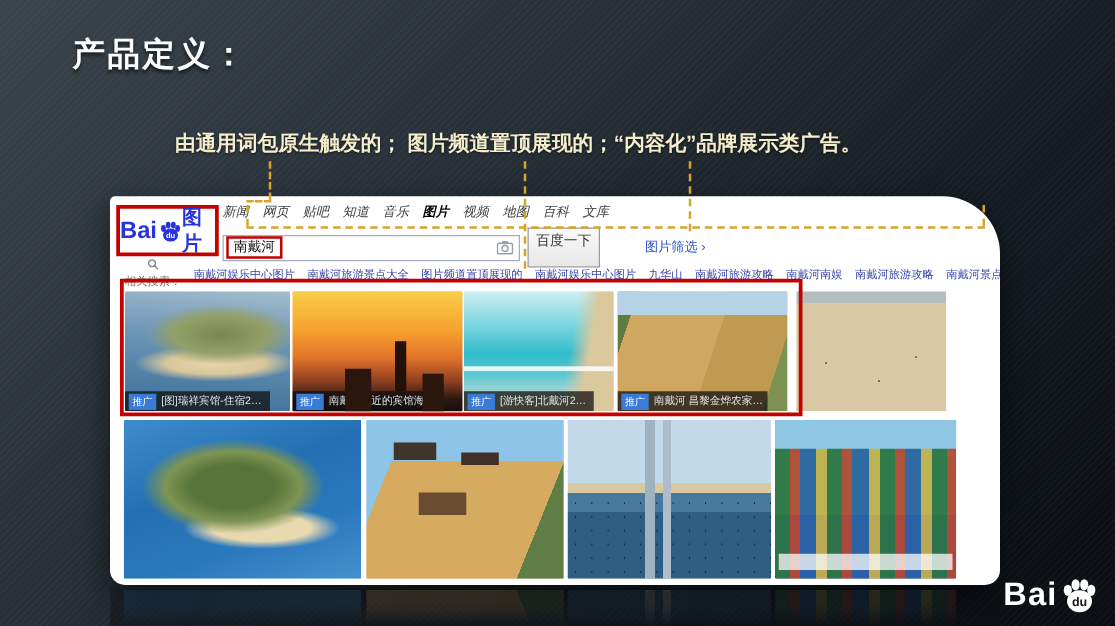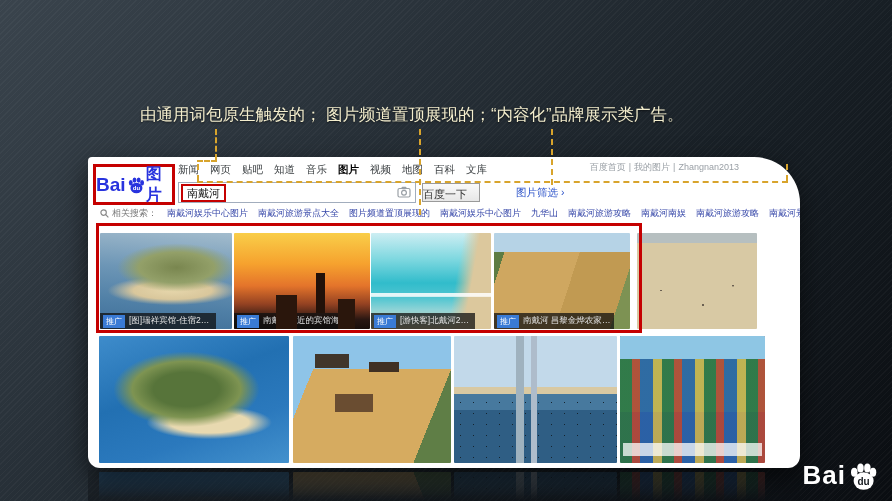--- a/index.html
+++ b/index.html
@@ -7,53 +7,53 @@
   body { font-family:"Liberation Sans","DejaVu Sans",sans-serif; }
   #slide{ position:relative; width:892px; height:501px;
     background:
       repeating-linear-gradient(135deg, rgba(255,255,255,.03) 0 1px, transparent 1px 4px),
       linear-gradient(135deg,#3a444d 0%,#2a333b 30%,#171e24 65%,#0a0d11 100%);
   }
   .abs{ position:absolute; }
 
   
   .slide-title{ left:58px; top:26px; color:#fdfdfd; font-size:26px; font-weight:bold; letter-spacing:2px; text-shadow:0 2px 3px rgba(0,0,0,.6); }
-  .slide-subtitle{ left:140px; top:104px; color:#f4eecd; font-size:16.5px; font-weight:normal; white-space:nowrap; text-shadow:0 1px 2px rgba(0,0,0,.6); }
+  .slide-subtitle{ left:140px; top:104px; color:#f4eecd; font-size:16.5px; font-weight:bold; white-space:nowrap; text-shadow:0 1px 2px rgba(0,0,0,.6); }
 
   
   .dash-v{ width:0; border-left:2px dashed #d8a42c; z-index:30; }
   .dash-h{ height:0; border-top:2px dashed #d8a42c; z-index:30; }
 
   
   #browser{ left:88px; top:157px; width:712px; height:311px; background:#fff;
     border-radius:4px 46px 12px 12px; box-shadow:0 10px 26px rgba(0,0,0,.6); z-index:5; overflow:hidden; }
 
   .hdr-links{ top:4px; right:58px; font-size:9px; color:#9aa0a6; white-space:nowrap; }
   .hdr-links a{ color:#9aa0a6; text-decoration:none; margin:0 3px; }
 
   .logo-box{ left:5px; top:7px; width:82px; height:41px; border:3px solid #c50000;
     display:flex; align-items:center; justify-content:center; gap:1px; background:#fff; }
   .logo-bai{ color:#2833de; font-size:19px; font-weight:bold; }
   .logo-prod{ color:#2833de; font-size:16px; font-weight:bold; }
 
   .nav{ left:90px; top:6px; display:flex; gap:11px; font-size:10.5px; color:#3c4043; }
-  .nav span{ cursor:pointer; }
+  .nav span{ cursor:pointer;font-style:italic; }
   .nav .active{ font-weight:bold; color:#000; }
 
   .search-row{ left:90px; top:25px; display:flex; align-items:center; }
   .search-input{ width:238px; height:21px; border:1px solid #a2adbd; background:#fff;
     display:flex; align-items:center; position:relative; }
   .query-box{ margin-left:2px; border:2px solid #c50000; padding:0 4px; font-size:11px; color:#111; line-height:14px; }
   .cam{ position:absolute; right:4px; top:3px; }
-  .search-btn{ margin-left:6px; width:58px; height:19px; border:1px solid #9a9a9a;
-    background:linear-gradient(#fafafa,#e7e7e7); font-size:11px; color:#333; text-align:left; line-height:21px; }
+  .search-btn{ margin-left:6px; width:58px; height:32px; border:1px solid #9a9a9a;
+    background:linear-gradient(#fafafa,#e7e7e7); font-size:11px; color:#333; text-align:center; line-height:21px; }
   .filter-link{ margin-left:16px; font-size:10.5px; color:#2b52c9; white-space:nowrap;padding-left:20px; }
 
   .related-row{ left:12px; top:50px; display:flex; align-items:center; gap:10px; font-size:9px; white-space:nowrap; }
-  .related-label{ color:#777; display:flex; align-items:center; gap:3px; }
+  .related-label{ color:#777; display:flex; align-items:center; gap:3px;flex-direction:column; }
   .related-row a{ color:#3546a8; text-decoration:none; }
 
   .tile{ position:absolute; overflow:hidden; border-radius:1px; }
   .cap{ position:absolute; left:0; right:16px; bottom:0; height:16px; background:rgba(15,15,15,.74);
     display:flex; align-items:center; padding:0 3px; white-space:nowrap; overflow:hidden; }
   .cap .badge{ background:#3a7bd5; color:#fff; font-size:8px; padding:1px 3px; margin-right:4px; flex:0 0 auto; }
   .cap .cap-txt{ color:#e4e4e4; font-size:8.5px; overflow:hidden; text-overflow:ellipsis; }
   .cap-light{ position:absolute; left:3px; right:3px; bottom:7px; height:13px; background:rgba(255,255,255,.74);
     color:#1c1c1c; font-size:8px; line-height:13px; padding:0 2px; white-space:nowrap; overflow:hidden; }
 
@@ -108,35 +108,33 @@
 
   
   .footer-brand{ right:14px; bottom:10px; display:flex; align-items:center; gap:2px; z-index:40; }
   .fb-txt{ color:#fff; font-size:26px; font-weight:bold; letter-spacing:1px; }
 </style>
 </head>
 <body>
 
 <div id="slide">
 
+  <div class="abs slide-title">产品定义：</div>
   <div class="abs slide-subtitle">由通用词包原生触发的；  图片频道置顶展现的；“内容化”品牌展示类广告。</div>
 
   <div class="abs dash-v" style="left:215px;top:129px;height:31px;"></div>
   <div class="abs dash-h" style="left:197px;top:160px;width:20px;"></div>
   <div class="abs dash-v" style="left:419px;top:129px;height:86px;"></div>
   <div class="abs dash-v" style="left:551px;top:129px;height:56px;"></div>
   <div class="abs dash-h" style="left:197px;top:181px;width:591px;"></div>
   <div class="abs dash-v" style="left:197px;top:164px;height:17px;"></div>
   <div class="abs dash-v" style="left:786px;top:164px;height:17px;"></div>
 
   <div id="browser" class="abs">
 
-    <div class="abs hdr-links">
-      <a>百度首页</a><span>|</span><a>我的图片</a><span>|</span><a>Zhangnan2013</a>
-    </div>
 
     <div class="abs logo-box">
       <span class="logo-bai">Bai</span>
       <svg width="22" height="22" viewBox="0 0 24 24">
         <ellipse cx="5" cy="9" rx="2.6" ry="3.6" fill="#2833de"></ellipse>
         <ellipse cx="10" cy="5.5" rx="2.6" ry="3.6" fill="#2833de"></ellipse>
         <ellipse cx="15.5" cy="5.5" rx="2.6" ry="3.6" fill="#2833de"></ellipse>
         <ellipse cx="20" cy="9" rx="2.6" ry="3.6" fill="#2833de"></ellipse>
         <ellipse cx="12.5" cy="16" rx="8" ry="7" fill="#2833de"></ellipse>
         <text x="12.5" y="19" font-size="8" font-weight="bold" fill="#ffffff" text-anchor="middle">du</text>

